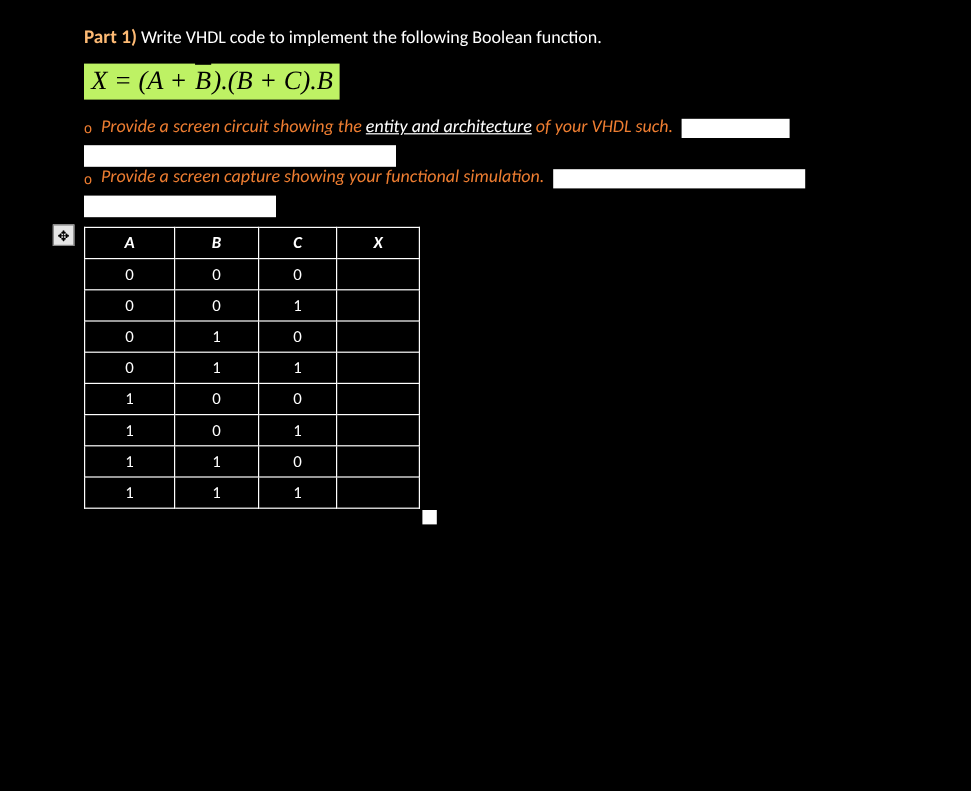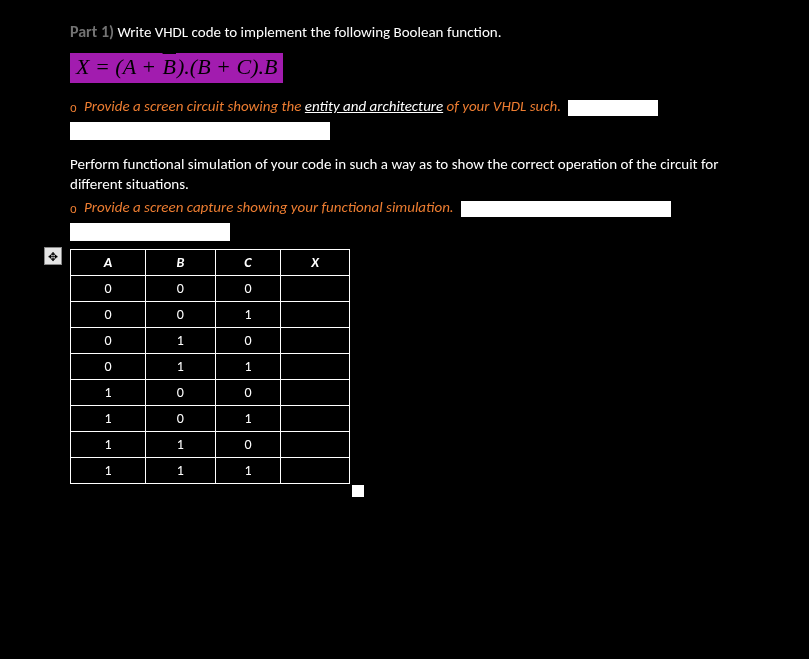--- a/index.html
+++ b/index.html
@@ -11,27 +11,27 @@
     font-size: 15px;
     width: 809px;
     height: 659px;
     overflow: hidden;
   }
   .page {
     padding: 22px 70px 0 70px;
     position: relative;
   }
   .part-label {
-    color: #737373;
+    color: #fdba74;
     font-weight: bold;
     font-size: 16px;
   }
   .equation-box {
     display: inline-block;
-    background: #a21caf;
+    background: #bef264;
     color: #000;
     font-family: "Cambria Math", "Times New Roman", serif;
     font-size: 22px;
     padding: 2px 6px 4px 6px;
     margin: 10px 0 14px 0;
     font-style: italic;
     line-height: 1.1;
   }
   .overbar { text-decoration: overline; display:inline-block; padding:0 1px;}
   .instruction {
@@ -117,21 +117,20 @@
     <span>X</span><span> = </span><span>(</span><span>A</span><span> + </span><span class="overbar">B</span><span>).</span><span>(</span><span>B</span><span> + </span><span>C</span><span>).</span><span>B</span>
   </div>
 
   <div class="instruction">
     <span class="bullet">o</span>
     <span>Provide a screen circuit showing the </span><span class="underline">entity and architecture</span><span> of your VHDL such.</span>
     <span class="redact inline1"></span>
     <span class="redact block1"></span>
   </div>
 
-  <div class="body-text">Perform functional simulation of your code in such a way as to show the correct operation of the circuit for different situations.</div>
 
   <div class="instruction">
     <span class="bullet">o</span>
     <span>Provide a screen capture showing your functional simulation.</span>
     <span class="redact inline2"></span>
     <span class="redact block2"></span>
   </div>
 
 
   <div class="table-wrap">

